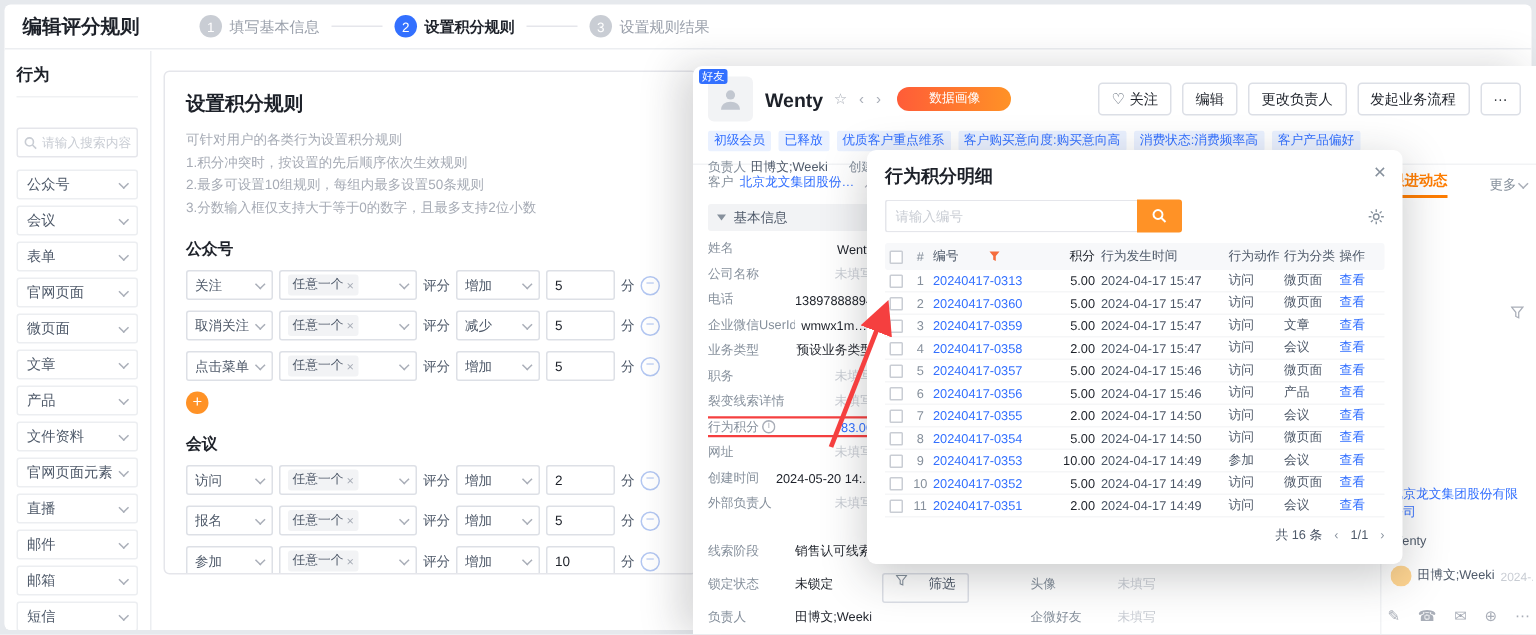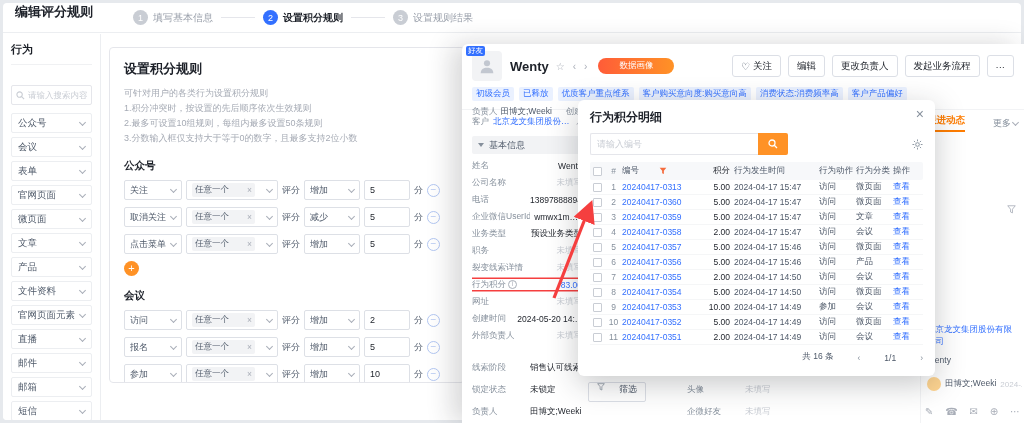--- a/index.html
+++ b/index.html
@@ -2,21 +2,21 @@
 <html><head>
 <meta charset="utf-8">
 <style>
   *{margin:0;padding:0;box-sizing:border-box}
   html,body{width:1024px;height:423px;overflow:hidden}
   body{font-family:"Liberation Sans","DejaVu Sans",sans-serif;background:#dfe3e8;-webkit-font-smoothing:antialiased}
   .stage{position:relative;width:1024px;height:423px;background:#e6e9ed;overflow:hidden}
 
   
   .editor{position:absolute;left:3px;top:3px;right:3px;bottom:3px;background:#fff;border-radius:4px;overflow:hidden}
-  .ed-header{position:absolute;left:0;top:0;right:0;height:30px;border-bottom:1px solid #eceef1;display:flex;padding:0 12px}
+  .ed-header{position:absolute;left:0;top:0;right:0;height:30px;border-bottom:1px solid #eceef1;display:flex;align-items:center;padding:0 12px}
   .ed-title{font-size:13px;font-weight:700;color:#1d2129}
   .steps{display:flex;align-items:center;margin-left:40px;gap:8px}
   .step{display:flex;align-items:center;gap:5px;font-size:10px;color:#9aa0ab}
   .step .dot{width:15px;height:15px;border-radius:50%;background:#c9cdd4;color:#fff;font-size:9px;display:flex;align-items:center;justify-content:center;flex:0 0 auto}
   .step.active .dot{background:#3370ff}
   .step.active .lbl{color:#1d2129;font-weight:600}
   .step-line{width:34px;height:1px;background:#e5e6eb}
   .ed-side{position:absolute;left:0;top:31px;width:98px;bottom:0;border-right:1px solid #eceef1;padding:8px;background:#fff}
   .side-title{font-size:11px;font-weight:700;color:#1d2129;padding-bottom:7px;border-bottom:1px solid #f0f1f3;margin-bottom:20px}
   .side-search{display:flex;align-items:center;gap:3px;height:20px;border:1px solid #e5e6eb;border-radius:2px;padding:0 4px;margin-bottom:8px}
@@ -28,21 +28,21 @@
   .ed-card{position:absolute;left:106px;top:44px;width:356px;height:336px;border:1px solid #e5e6eb;border-radius:4px;background:#fff;padding:12px 14px;overflow:hidden}
   .ed-card-title{font-size:13px;font-weight:700;color:#1d2129;margin-bottom:8px}
   .ed-desc,.ed-note{font-size:9px;color:#a6abb5;line-height:15px}
   .group{margin-top:13px}
   .group-name{font-size:10.5px;font-weight:700;color:#1d2129;margin-bottom:7px}
   .rule-row{display:flex;align-items:center;gap:4px;margin-bottom:7px}
   .sel{height:20px;border:1px solid #dde0e6;border-radius:2px;display:flex;align-items:center;justify-content:space-between;padding:0 5px;font-size:9px;color:#4e5969;background:#fff;cursor:pointer}
   .sel-action{width:58px}
   .sel-multi{width:92px}
   .sel-op{width:56px}
-  .chip{background:#f2f3f5;border-radius:2px;padding:1px 3px;font-size:8.5px;color:#4e5969;display:flex;gap:18px;align-items:center;white-space:nowrap}
+  .chip{background:#f2f3f5;border-radius:2px;padding:1px 3px;font-size:8.5px;color:#4e5969;display:flex;gap:2px;align-items:center;white-space:nowrap}
   .chip .x{color:#a9aeb8;cursor:pointer}
   .mini-lbl{font-size:9px;color:#4e5969;white-space:nowrap}
   .val-input{width:46px;height:20px;border:1px solid #dde0e6;border-radius:2px;font-size:9px;color:#1d2129;padding:0 5px;outline:none}
   .minus-btn{width:13px;height:13px;border-radius:50%;border:1px solid #b3c7f2;color:#b3c7f2;font-size:10px;line-height:10px;text-align:center;cursor:pointer;flex:0 0 auto}
   .plus-btn{width:15px;height:15px;border-radius:50%;background:#ff9226;color:#fff;font-size:11px;line-height:14px;text-align:center;cursor:pointer;margin:1px 0 2px}
 
   
   .overlay{position:absolute;left:462px;top:44px;width:562px;height:379px;background:#fff;border-radius:6px 0 0 0;box-shadow:-10px 0 26px rgba(31,35,41,.18);z-index:10;overflow:hidden}
   .ov-head{position:absolute;left:0;top:0;right:0;height:66px;padding:7px 10px 0 10px;border-bottom:1px solid #f2f3f5}
   .ov-row1{display:flex;align-items:center;gap:6px}
@@ -110,21 +110,21 @@
   .tbl-head,.tbl-row{display:grid;grid-template-columns:15px 15px 78px 32px 84px 36px 36px 26px;column-gap:1px;align-items:center;font-size:8.5px}
   .tbl-head{height:18px;background:#f7f8fa;color:#4e5969;border-radius:2px}
   .tbl-row{height:15px;border-bottom:1px solid #f5f6f7;color:#4e5969}
   .cb{width:9px;height:9px;border:1px solid #c9cdd4;border-radius:1px;background:#fff;margin:0 auto;cursor:pointer}
   .c-idx{text-align:center;color:#86909c}
   .c-no{color:#3370ff;white-space:nowrap;overflow:hidden;cursor:pointer}
   .c-score{text-align:right;color:#1d2129;padding-right:3px}
   .c-time{white-space:nowrap;overflow:hidden}
   .c-op{color:#3370ff;cursor:pointer}
   .h-no{display:flex;align-items:center;gap:20px}
-  .modal-foot{display:flex;justify-content:flex-end;align-items:flex-end;gap:24px;font-size:8.5px;color:#4e5969;margin-top:6px}
+  .modal-foot{display:flex;justify-content:flex-end;align-items:flex-start;gap:8px;font-size:8.5px;color:#4e5969;margin-top:6px}
   .pg{cursor:pointer;color:#86909c}
 
   
   .anno-arrow{position:absolute;left:540px;top:192px;z-index:30;pointer-events:none}
 </style>
 </head>
 <body>
 
 <div class="stage">
 

